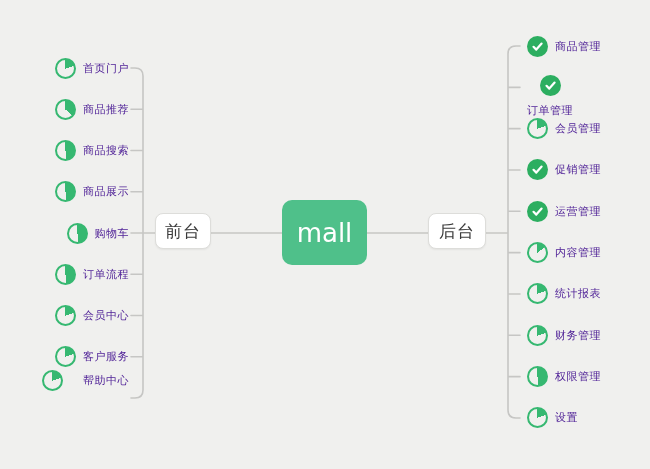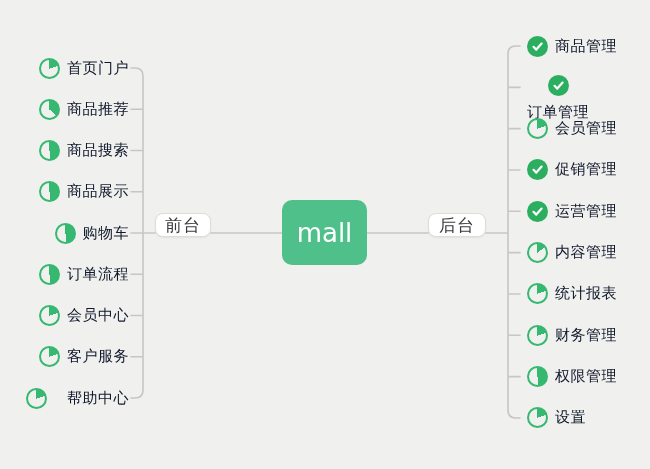--- a/index.html
+++ b/index.html
@@ -19,22 +19,22 @@
   .row{
     position:absolute;
     height:24px;
     display:flex;
     align-items:center;
     gap:7px;
     white-space:nowrap;
     cursor:default;
   }
   .row .label{
-    font-size:15px;
-    color:#0f172a;
+    font-size:11px;
+    color:#4c1d95;
     letter-spacing:0.5px;
   }
   .icon{
     width:21px;height:21px;
     border-radius:50%;
     box-sizing:border-box;
     flex:0 0 auto;
     position:relative;
   }
   .icon.check{
@@ -54,21 +54,21 @@
     cursor:default;
   }
   .node.root{
     left:282px;top:200px;width:85px;height:65px;
     background:var(--node-green,#4fc08a);
     border-radius:10px;
     color:#fff;
     font-size:26px;
   }
   .node.sub{
-    top:213px;height:24px;
+    top:213px;height:36px;
     background:#ffffff;
     border:1px solid #ddddda;
     border-radius:8px;
     color:#3a3a3a;
     font-size:17px;
     letter-spacing:1px;
     box-shadow:0 1px 2px rgba(0,0,0,0.06);
   }
   .node.sub.left{left:155px;width:56px;}
   .node.sub.right{left:428px;width:58px;}
@@ -108,21 +108,21 @@
         <span class="label">订单流程</span>
       </div>
       <div class="row" style="top: 303.5px; right: 521px;">
         <span class="icon pie" style="--p: 0.2;"></span>
         <span class="label">会员中心</span>
       </div>
       <div class="row" style="top: 344.75px; right: 521px; justify-content: space-between;">
         <span class="icon pie" style="--p: 0.2;"></span>
         <span class="label">客户服务</span>
       </div>
-      <div class="row" style="top: 386px; right: 521px; gap: 20px;">
+      <div class="row" style="top: 368px; right: 521px; gap: 20px;">
         <span class="icon pie" style="--p: 0.2;"></span>
         <span class="label">帮助中心</span>
       </div>
     </div>
   <div id="right-items">
       <div class="row" style="top: 34px; left: 527px;">
         <span class="icon check">
           <svg width="13" height="13" viewBox="0 0 13 13">
             <polyline points="2.5,6.8 5.3,9.6 10.6,3.6" fill="none" stroke="#ffffff" stroke-width="2.2" stroke-linecap="round" stroke-linejoin="round"></polyline>
           </svg>

